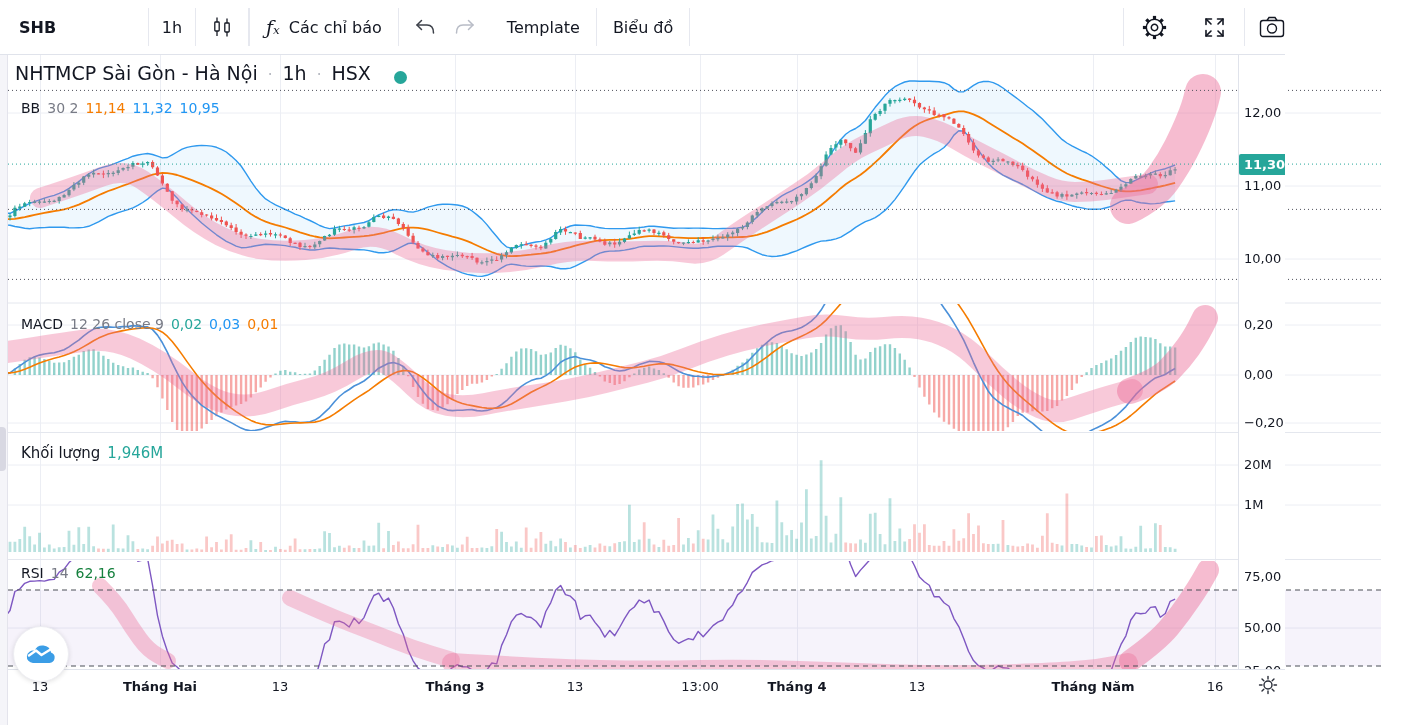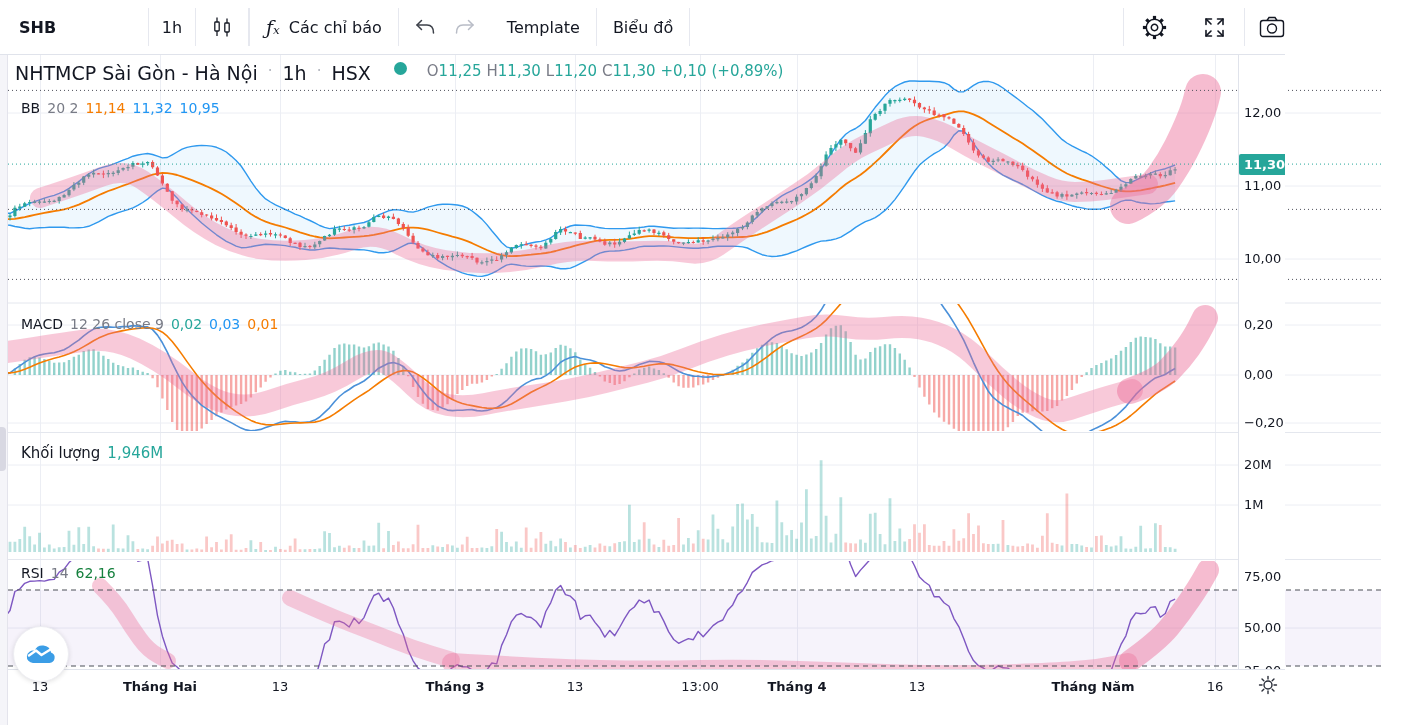--- a/index.html
+++ b/index.html
@@ -13,21 +13,21 @@
   .tb-item{display:flex;align-items:center;gap:9px;padding:0 16px;font-size:16px;height:54px;cursor:pointer;flex:none;}
   .tb-sym{width:148px;box-sizing:border-box;padding-left:19px;font-weight:bold;font-size:16px;}
   .tb-iv{width:46px;justify-content:center;padding:0;}
   .tb-ct{width:52px;justify-content:center;padding:0;}
   .fx-glyph{font-size:19px;font-family:"DejaVu Serif","Liberation Serif",serif;font-style:italic;}
   .tb-undo{padding:0 8px 0 14px;} .tb-redo{padding:0 14px 0 8px;}
   .tb-spacer{flex:1;}
   .tb-righticon{padding:0 17px;}
   
   .lgd{position:absolute;z-index:20;display:flex;align-items:baseline;gap:7px;white-space:nowrap;font-size:14px;}
-  .lgd-title{left:15px;top:62px;font-size:19px;align-items:flex-start;}
+  .lgd-title{left:15px;top:62px;font-size:19px;align-items:flex-end;}
   .t-sep{color:#b2b5be;font-size:15px;margin:0 3px;}
   .status-dot{width:13px;height:13px;border-radius:50%;background:#26a69a;margin:0 13px 0 16px;flex:none;}
   .ohlc{font-size:15px;display:flex;gap:5px;align-items:baseline;}
   .c-teal{color:#26a69a}.c-blue{color:#2196f3}.c-orange{color:#f57c00}
   .c-purple{color:#15803d}.c-gray{color:#787b86}.c-dark{color:#131722}
   .lgd-bb{left:21px;top:100px;} .lgd-macd{left:21px;top:316px;}
   .lgd-vol{left:21px;top:444px;font-size:15px;justify-content:center;} .lgd-rsi{left:21px;top:565px;}
   
   #axis-right{position:absolute;top:55px;right:0;width:46px;bottom:38px;background:#fff;
     border-left:1px solid #e0e3eb;z-index:10;}
@@ -226,33 +226,25 @@
     </div>
   </div>
 
   <div class="lgd lgd-title">
     <span class="c-dark">NHTMCP Sài Gòn - Hà Nội</span>
     <span class="t-sep">·</span>
     <span class="c-dark">1h</span>
     <span class="t-sep">·</span>
     <span class="c-dark">HSX</span>
     <span class="status-dot"></span>
-    <span class="ohlc">
-      <span><span class="c-gray">O</span><span class="c-teal">11,25</span></span>
-      <span><span class="c-gray">H</span><span class="c-teal">11,30</span></span>
-      <span><span class="c-gray">L</span><span class="c-teal">11,20</span></span>
-      <span><span class="c-gray">C</span><span class="c-teal">11,30</span></span>
-      <span class="c-teal">+0,10</span>
-      <span class="c-teal">(+0,89%)</span>
-    </span>
   </div>
 
   <div class="lgd lgd-bb">
     <span class="c-dark">BB</span>
-    <span class="c-gray">20 2</span>
+    <span class="c-gray">30 2</span>
     <span class="c-orange">11,14</span>
     <span class="c-blue">11,32</span>
     <span class="c-blue">10,95</span>
   </div>
 
   <div class="lgd lgd-macd">
     <span class="c-dark">MACD</span>
     <span class="c-gray">12 26 close 9</span>
     <span class="c-teal">0,02</span>
     <span class="c-blue">0,03</span>

